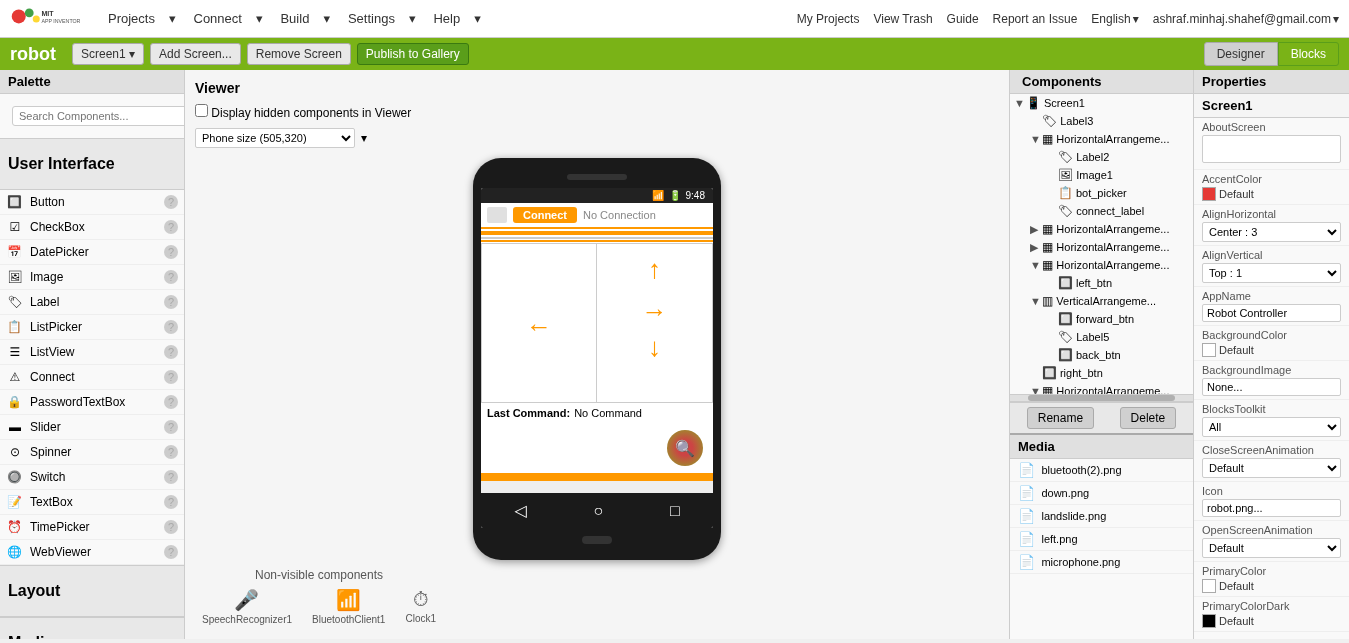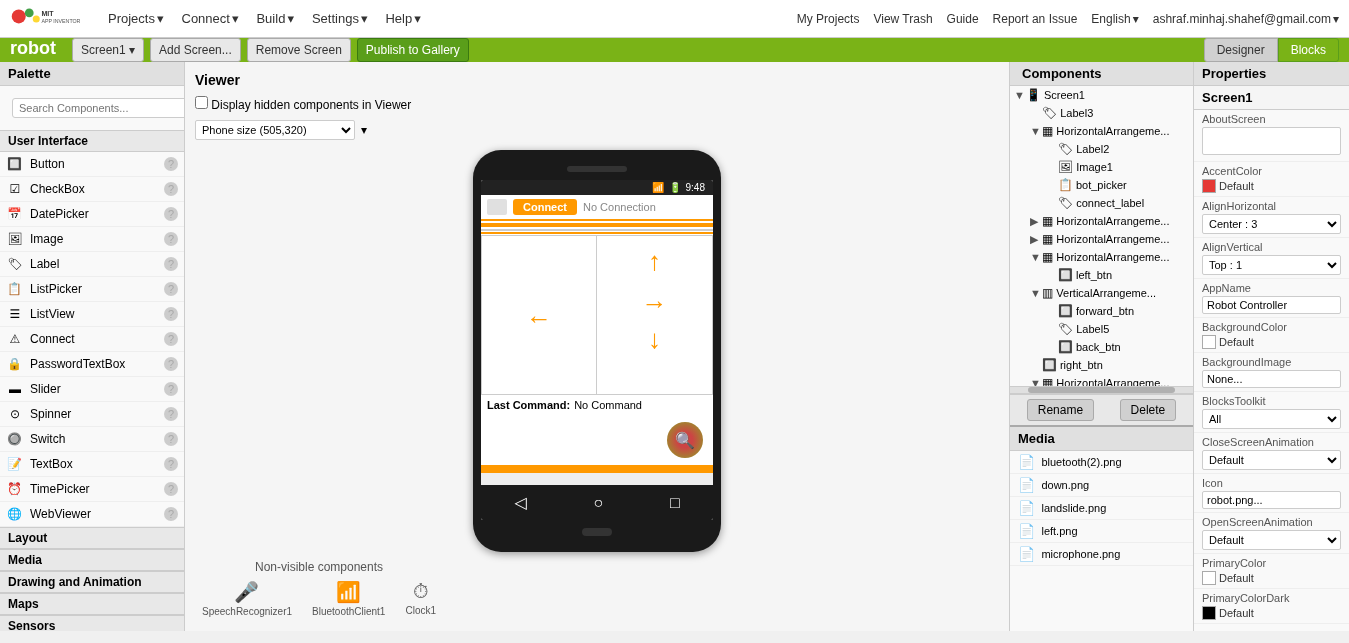--- a/index.html
+++ b/index.html
@@ -21,35 +21,36 @@
       margin-right: 10px;
     }
     .logo-svg { width: 70px; height: 28px; }
     .nav-link {
       color: #333;
       text-decoration: none;
       font-size: 13px;
       cursor: pointer;
       display: flex;
       align-items: center;
-      gap: 2px;
+      gap: 14px;
     }
     .nav-right {
       margin-left: auto;
       display: flex;
       align-items: center;
       gap: 14px;
     }
     .nav-right a { font-size: 12px; color: #333; text-decoration: none; cursor: pointer; }
 
     
     #project-bar {
       background: #7ab317;
-      height: 24px;
-      display: flex;
+      height: 32px;
+      display: flex;
+      align-items: center;
       padding: 0 10px;
       gap: 6px;
     }
     #project-name {
       color: #fff;
       font-size: 18px;
       font-weight: bold;
       margin-right: 10px;
     }
     .proj-btn {
@@ -107,23 +108,23 @@
     #search-components {
       width: calc(100% - 8px);
       margin: 12px;
       padding: 3px 6px;
       border: 1px solid #ccc;
       border-radius: 3px;
       font-size: 11px;
     }
     .palette-section {
       background: #e8e8e8;
-      padding: 3px 8px;
+      padding: 16px 8px;
       font-weight: bold;
-      font-size: 12px;
+      font-size: 16px;
       border-top: 1px solid #ccc;
       border-bottom: 1px solid #ccc;
       cursor: pointer;
     }
     .palette-item {
       display: flex;
       align-items: center;
       padding: 3px 6px;
       border-bottom: 1px solid #eee;
       cursor: pointer;

